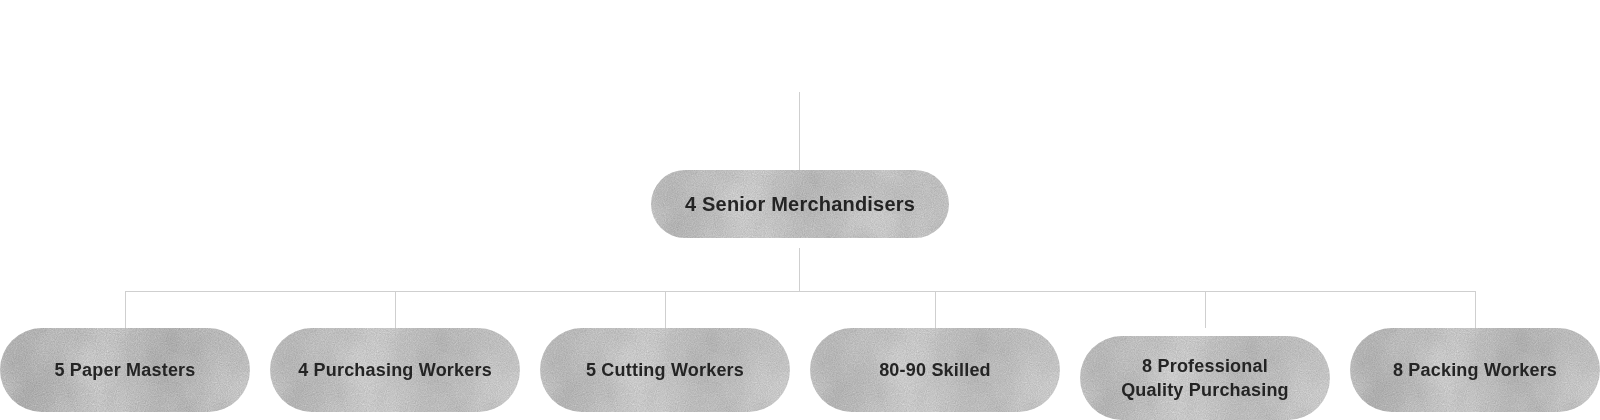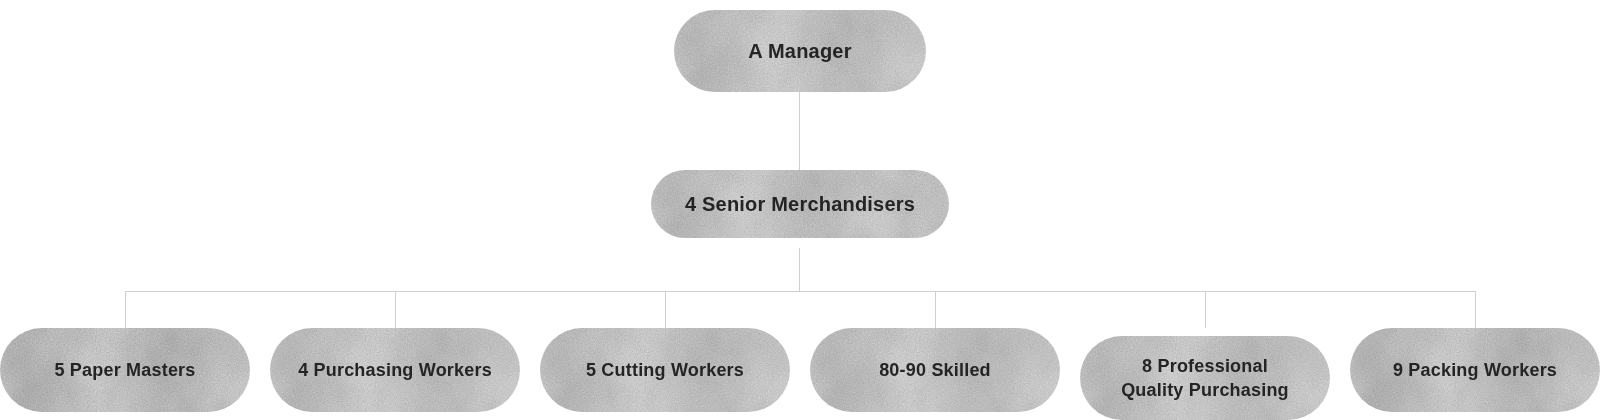--- a/index.html
+++ b/index.html
@@ -76,27 +76,20 @@
     </filter>
     <filter id="grainCloud" x="-5%" y="-5%" width="110%" height="110%">
       <feTurbulence type="fractalNoise" baseFrequency="0.015" numOctaves="3" seed="11" stitchTiles="stitch"></feTurbulence>
       <feColorMatrix type="matrix" values="0 0 0 0 0  0 0 0 0 0  0 0 0 0 0  0.5 0.3 0 0 -0.1"></feColorMatrix>
     </filter>
   </defs>
 </svg>
 
 <div class="stage">
 
-  <div class="node top n-manager">
-    <svg class="grain">
-      <rect width="100%" height="100%" filter="url(#grainCloud)" opacity="0.35"></rect>
-      <rect width="100%" height="100%" filter="url(#grainFine)" opacity="0.5"></rect>
-    </svg>
-    <span class="label">A Manager</span>
-  </div>
 
   <div class="connector v-line c-v1"></div>
 
   <div class="node top n-senior">
     <svg class="grain">
       <rect width="100%" height="100%" filter="url(#grainCloud)" opacity="0.35"></rect>
       <rect width="100%" height="100%" filter="url(#grainFine)" opacity="0.5"></rect>
     </svg>
     <span class="label">4 Senior Merchandisers</span>
   </div>
@@ -149,16 +142,16 @@
     </svg>
     <span class="label">8 Professional</span>
     <span class="label">Quality Purchasing</span>
   </div>
 
   <div class="node leaf leaf-5">
     <svg class="grain">
       <rect width="100%" height="100%" filter="url(#grainCloud)" opacity="0.4"></rect>
       <rect width="100%" height="100%" filter="url(#grainFine)" opacity="0.5"></rect>
     </svg>
-    <span class="label">9 Packing Workers</span>
+    <span class="label">8 Packing Workers</span>
   </div>
 
 </div>
 
 </body></html>

